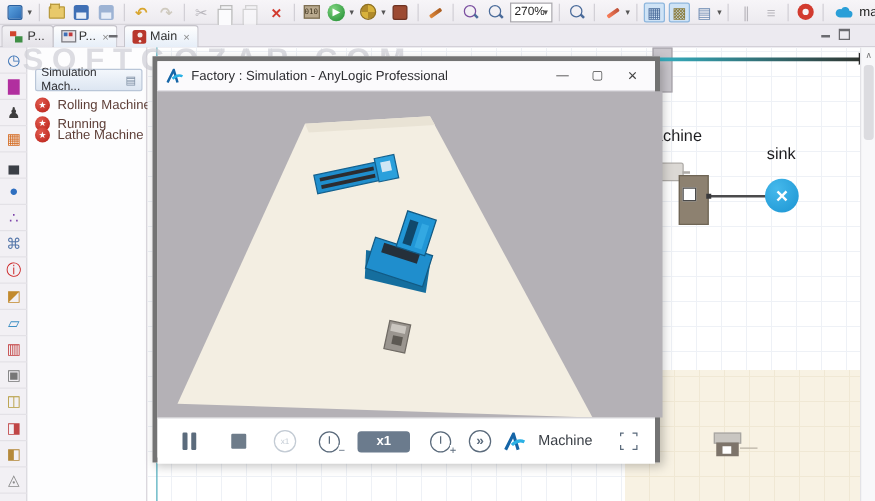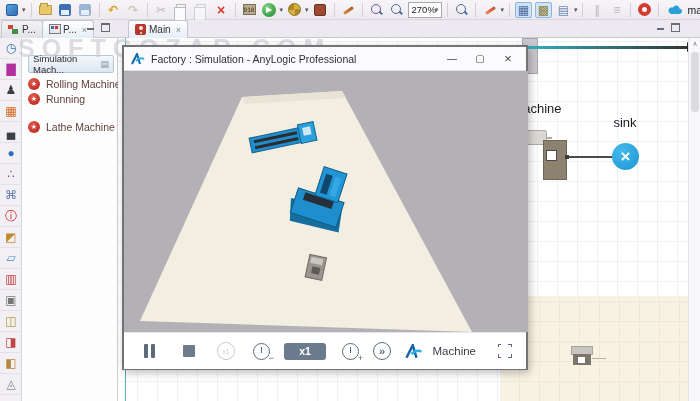--- a/index.html
+++ b/index.html
@@ -123,21 +123,21 @@
   #vscroll .thumb { position:absolute; left:2px; top:14px; width:8px; height:60px; background:#dcdce0; border-radius:3px; }
 
   
   #watermark { position:absolute; left:18px; top:34px; width:600px; z-index:4; pointer-events:none; }
   #watermark .l1 { font-size:25px; font-weight:bold; letter-spacing:7px; color:rgba(165,165,178,0.38);
     text-shadow:0 0 1px rgba(255,255,255,0.55); white-space:nowrap; }
   #watermark .l2 { font-size:10px; color:rgba(150,150,165,0.5); margin:1px 0 0 105px; }
 
   
   #simwin { position:absolute; left:122px; top:45px; width:406px; height:325px; z-index:6;
-    background:#fff; border:2px solid #737373; box-shadow:2px 3px 8px rgba(0,0,0,0.25); }
+    background:#fff; border:4px solid #737373; box-shadow:2px 3px 8px rgba(0,0,0,0.25); }
   #simtitle { height:24px; background:#fbfafc; border-bottom:1px solid #e2e0e5;
     display:flex; align-items:center; padding:0 7px; gap:6px; }
   #simtitle .t { font-size:10.5px; color:#2f2f33; flex:1; }
   #simtitle .wb { font-size:10px; color:#444; width:22px; text-align:center; }
   #viewport { position:relative; width:404px; height:261px; background:#b4b1b6; overflow:hidden; }
   #simctrl { height:37px; background:#fff; border-top:1px solid #e6e6e9;
     display:flex; align-items:center; padding:0 12px; }
   .pausebars { width:13px; height:14px; display:flex; gap:3px; margin-left:8px; }
   .pausebars i { width:4px; height:14px; background:#5b6b7c; border-radius:1px; }
   .stopsq { width:12px; height:12px; background:#6e7c8a; border-radius:1px; margin-left:26px; }
@@ -257,21 +257,21 @@
     </div>
     <div class="tab active" style="left:42px">
       <span class="palicon"></span>
       <span>P...</span>
       <span class="x">×</span>
     </div>
     <div class="winbtns" style="left:86px">
       <span class="minbtn"></span>
       <span class="maxbtn"></span>
     </div>
-    <div class="tab active" style="left:128px">
+    <div class="tab active" style="left:99px">
       <span class="agenticon"></span>
       <span>Main</span>
       <span class="x">×</span>
     </div>
     <div class="winbtns" style="left:656px">
       <span class="minbtn"></span>
       <span class="maxbtn"></span>
     </div>
   </div>
 
@@ -301,21 +301,21 @@
       <span class="grd">▤</span>
     </div>
     <div class="pitem" style="top:40px">
       <span class="redstar">★</span>
       <span class="lbl">Rolling Machine</span>
     </div>
     <div class="pitem" style="top:55px">
       <span class="redstar">★</span>
       <span class="lbl">Running</span>
     </div>
-    <div class="pitem" style="top:83px">
+    <div class="pitem" style="top:64px">
       <span class="redstar">★</span>
       <span class="lbl">Lathe Machine</span>
     </div>
   </div>
 
   <div id="canvas">
     <div id="frame-edge"></div>
     <div id="beige"></div>
     <div id="gray-sliver"></div>
     <div id="arrow-line"></div>

